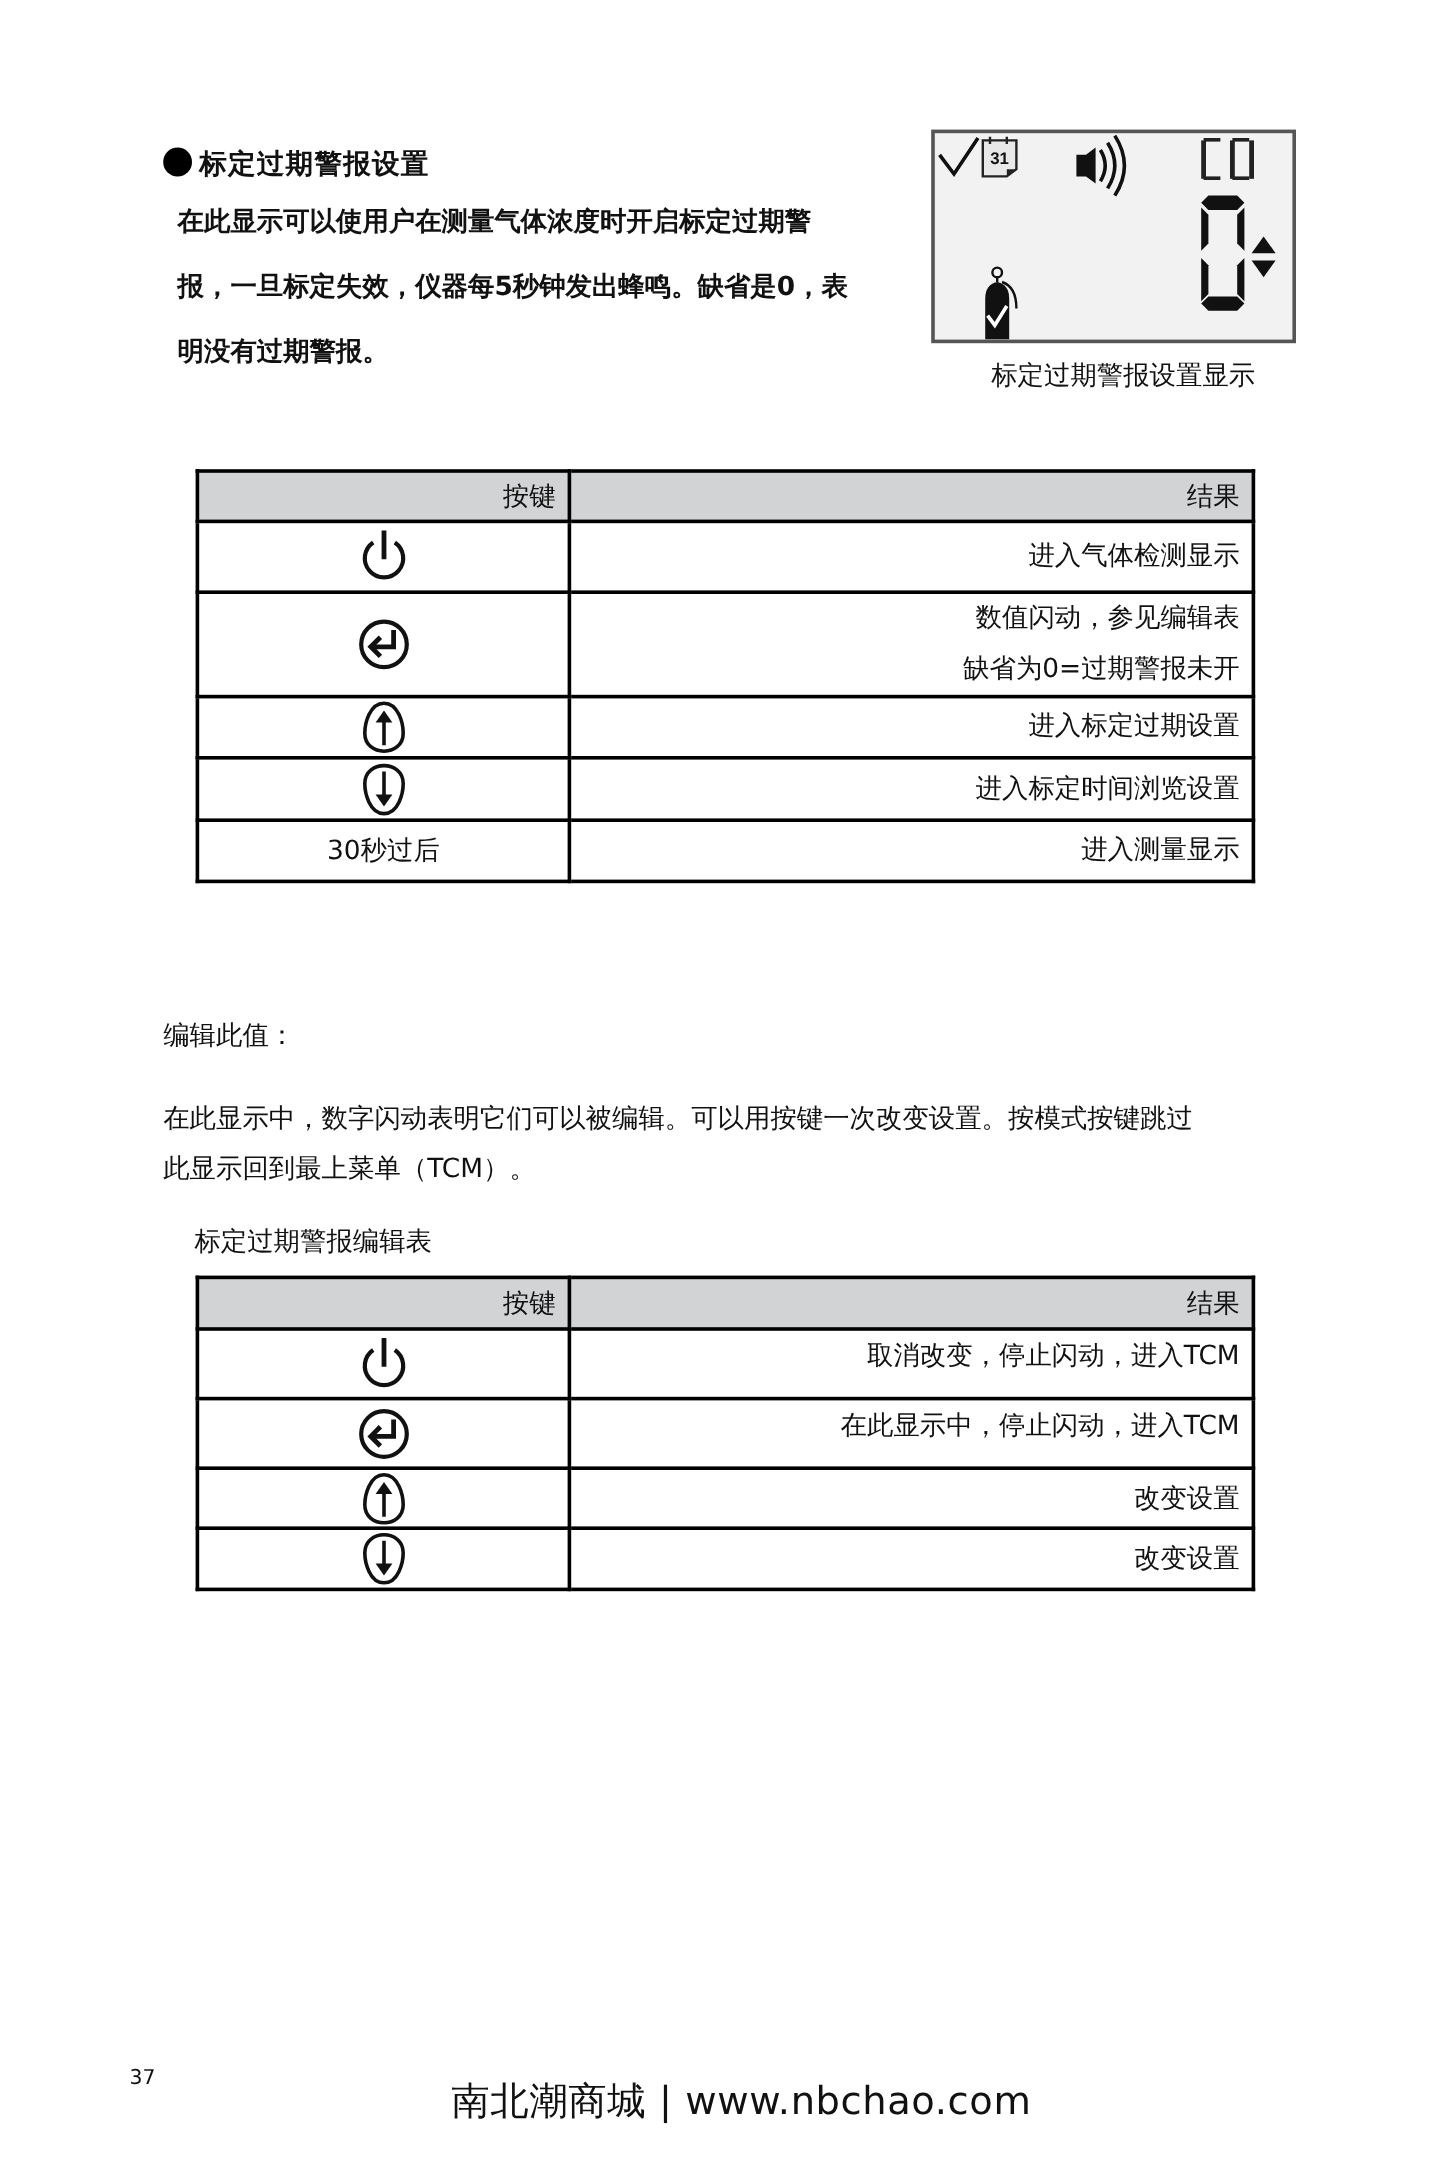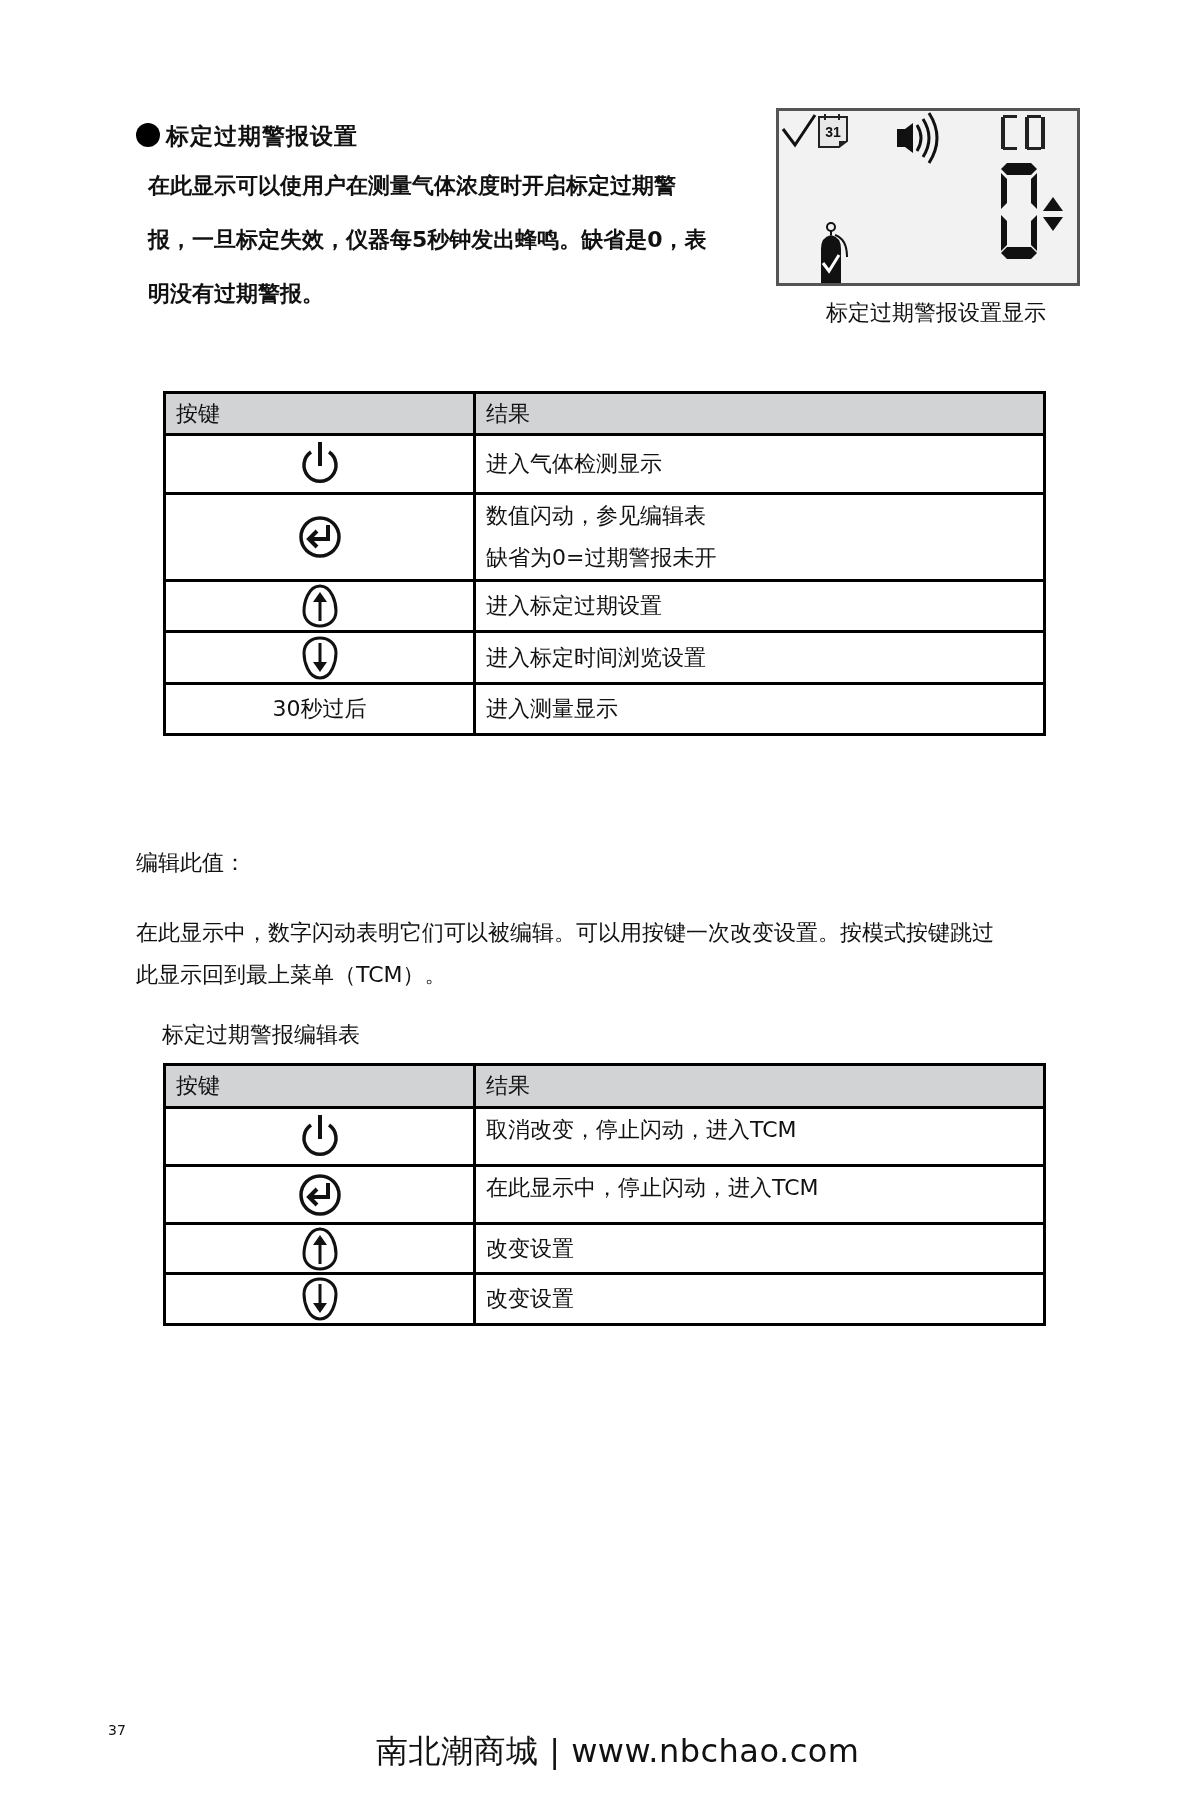--- a/index.html
+++ b/index.html
@@ -29,34 +29,34 @@
     background: #f2f2f2; border: 3px solid #555; box-sizing: border-box;
   }
   .lcd-caption { left: 776px; top: 298px; width: 320px; text-align: center; font-size: 22px; white-space: nowrap; }
 
   
   table.grid {
     position: absolute; border-collapse: collapse; table-layout: fixed;
     font-size: 22px;
   }
   table.grid td, table.grid th {
-    border: 3px solid #000; padding: 0 10px; text-align: left; font-weight: normal;
+    border: 3px solid #000; padding: 0 10px; text-align: right; font-weight: normal;
     vertical-align: middle;
   }
   table.grid th { background: #d2d3d5; }
   table.grid td.key { text-align: center; }
   table.grid .line { display: block; line-height: 42px; }
   .icon-svg { display: inline-block; vertical-align: middle; }
 
   .edit-label { left: 136px; top: 848px; font-size: 22px; white-space: nowrap; }
   .edit-para { left: 136px; top: 912px; font-size: 22px; line-height: 42px; }
   .edit-para p { margin: 0; white-space: nowrap; }
   .table2-caption { left: 162px; top: 1020px; font-size: 22px; white-space: nowrap; }
 
-  .page-num { left: 108px; top: 1722px; font-size: 14px; }
+  .page-num { left: 108px; top: 1722px; font-size: 17px; }
   .footer { left: 376px; top: 1730px; font-size: 32px; white-space: nowrap; letter-spacing: 0.5px; }
 </style>
 </head>
 <body>
 
 <div class="abs title">
   <span class="bullet"></span><span>标定过期警报设置</span>
 </div>
 
 <div class="abs para">

